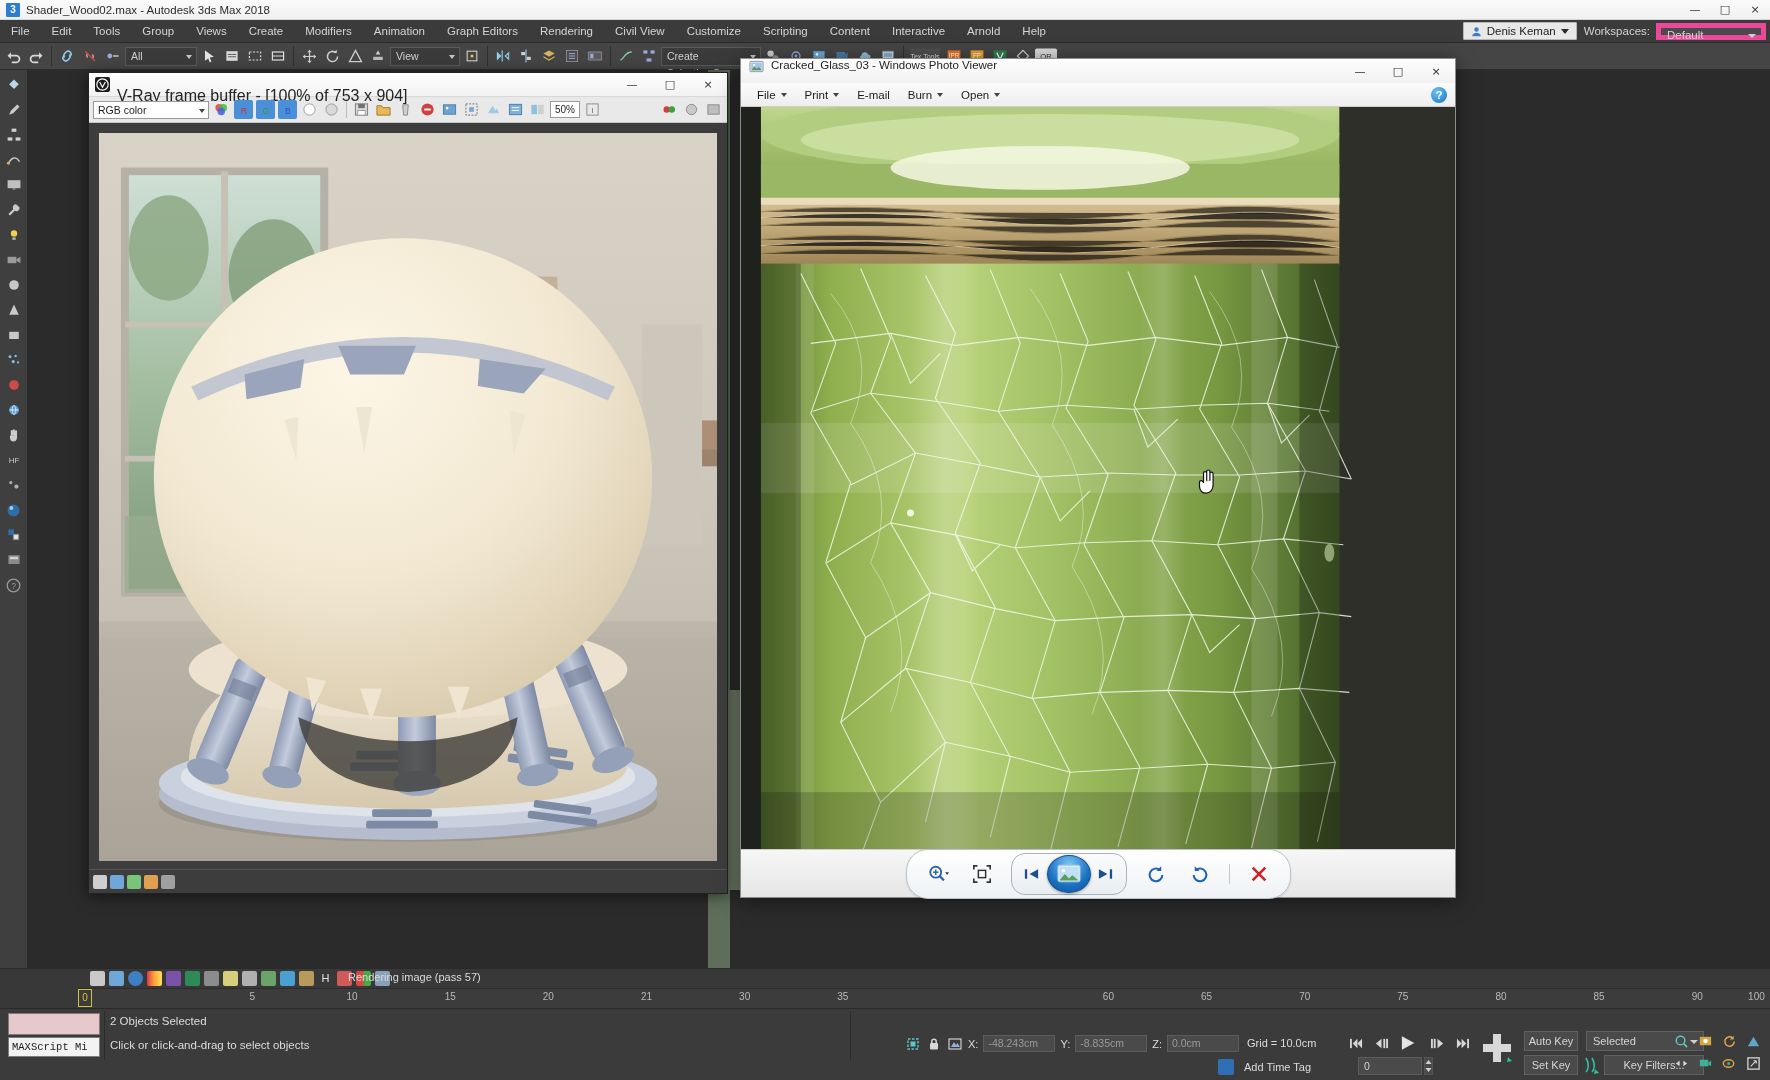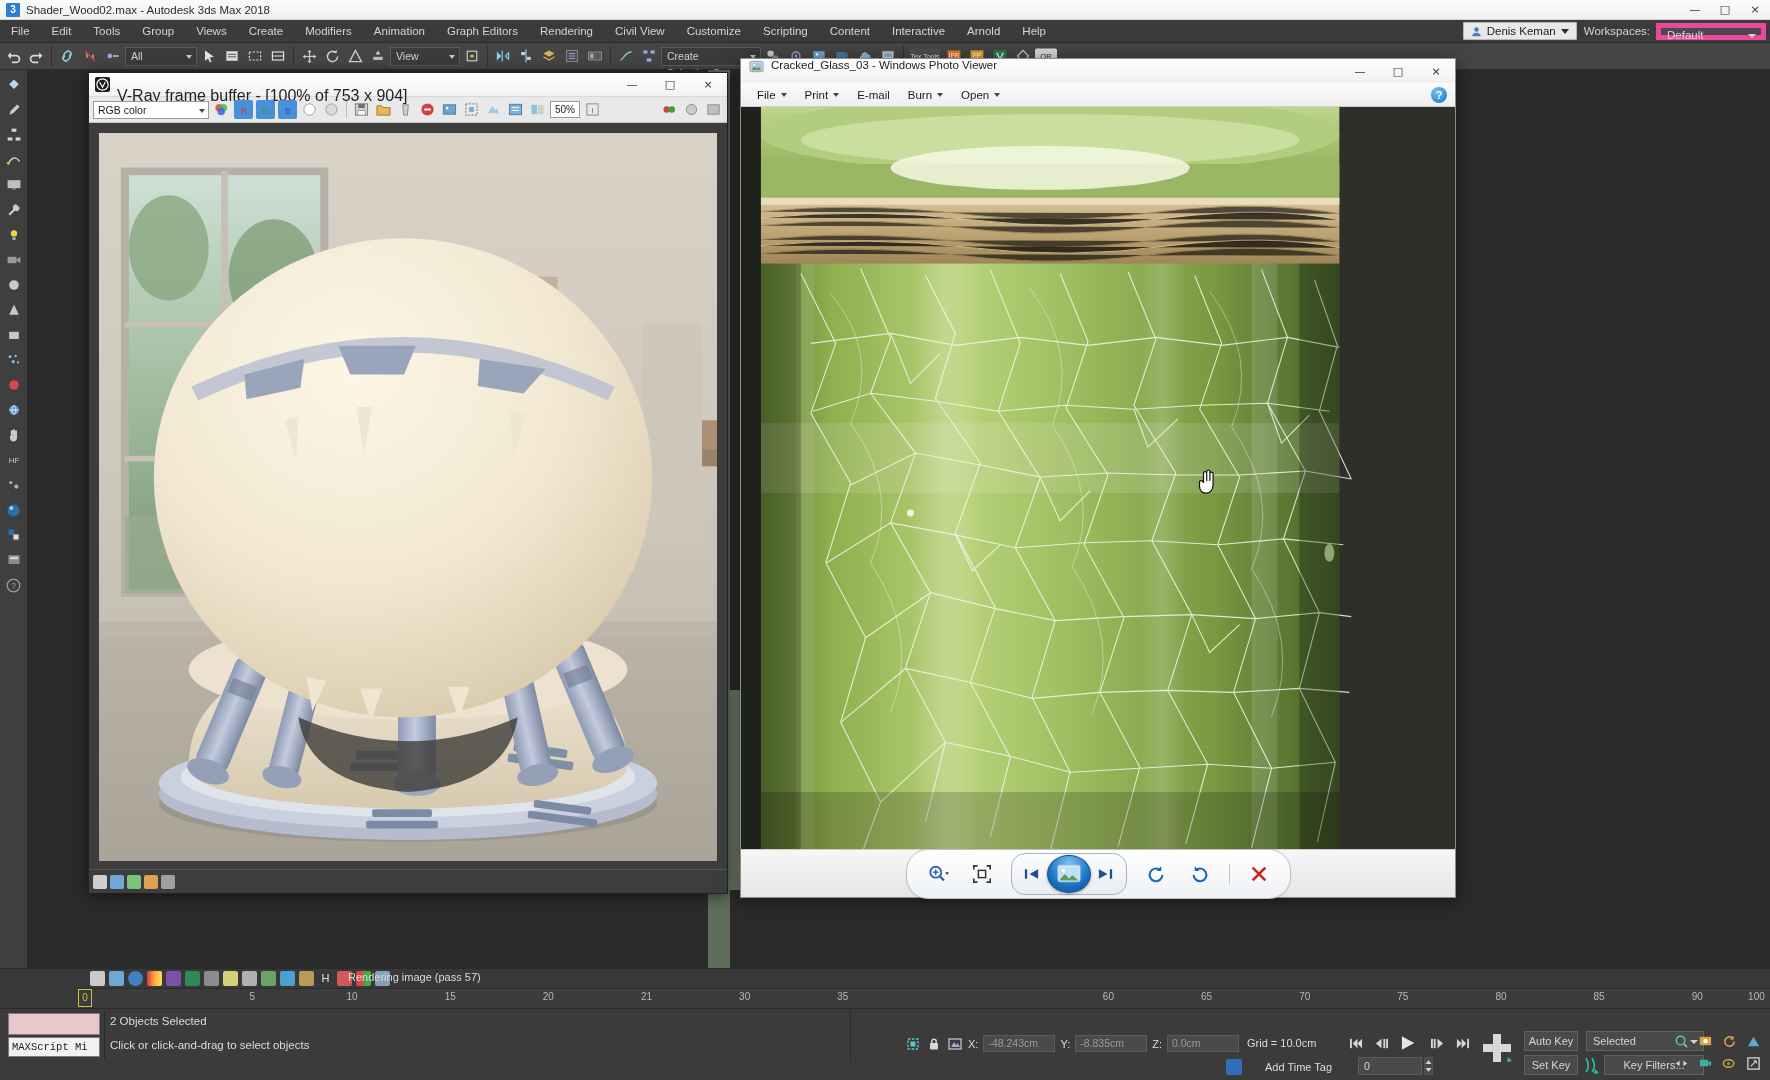--- a/index.html
+++ b/index.html
@@ -228,21 +228,21 @@
   .coords { position: absolute; left: 905px; top: 26px; display: flex; align-items: center; gap: 5px; }
   .coord-ico { width: 16px; height: 16px; border-radius: 2px; flex: none; }
   .coord-lbl { font-size: 11px; color: #dcdcdc; }
   .coord-field {
     width: 72px; height: 17px; background: #4a4a4a; border: 1px solid #5c5c5c;
     font-size: 10.5px; color: #9a9a9a; line-height: 15px; padding-left: 4px;
     overflow: hidden; white-space: nowrap;
   }
   .grid-text { position: absolute; left: 1247px; top: 28px; font-size: 11px; color: #dcdcdc; }
   .time-tag {
-    position: absolute; left: 1218px; top: 50px; display: flex; align-items: center; gap: 23px; margin-left: 8px;
+    position: absolute; left: 1218px; top: 50px; display: flex; align-items: center; gap: 10px;
   }
   .time-tag-ico { width: 16px; height: 16px; background: #2f6fb5; border-radius: 2px; flex: none; }
   .time-tag-text { font-size: 11px; color: #dcdcdc; }
 
   .playback { position: absolute; left: 1345px; top: 24px; display: flex; align-items: center; gap: 3px; }
   .pb-btn { width: 22px; height: 20px; display: flex; align-items: center; justify-content: center; border-radius: 2px; flex: none; }
   .frame-field {
     position: absolute; left: 1358px; top: 48px; width: 64px; height: 18px;
     background: #4a4a4a; border: 1px solid #5c5c5c; color: #d2d2d2;
     font-size: 10.5px; line-height: 16px; padding-left: 5px;

